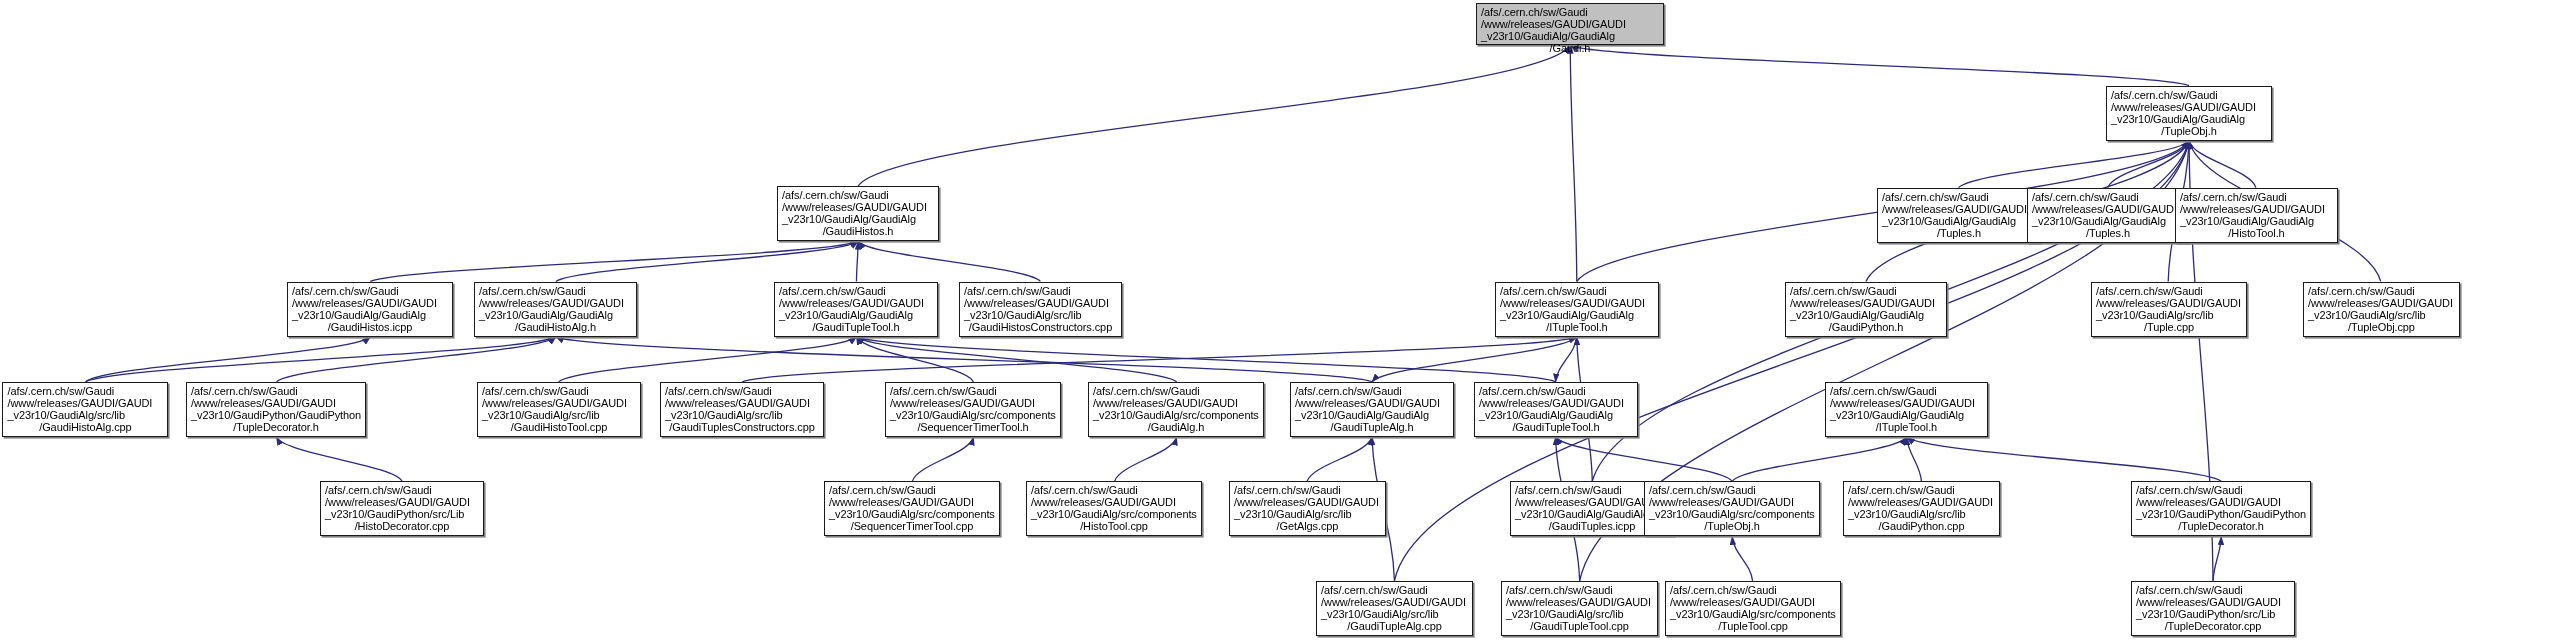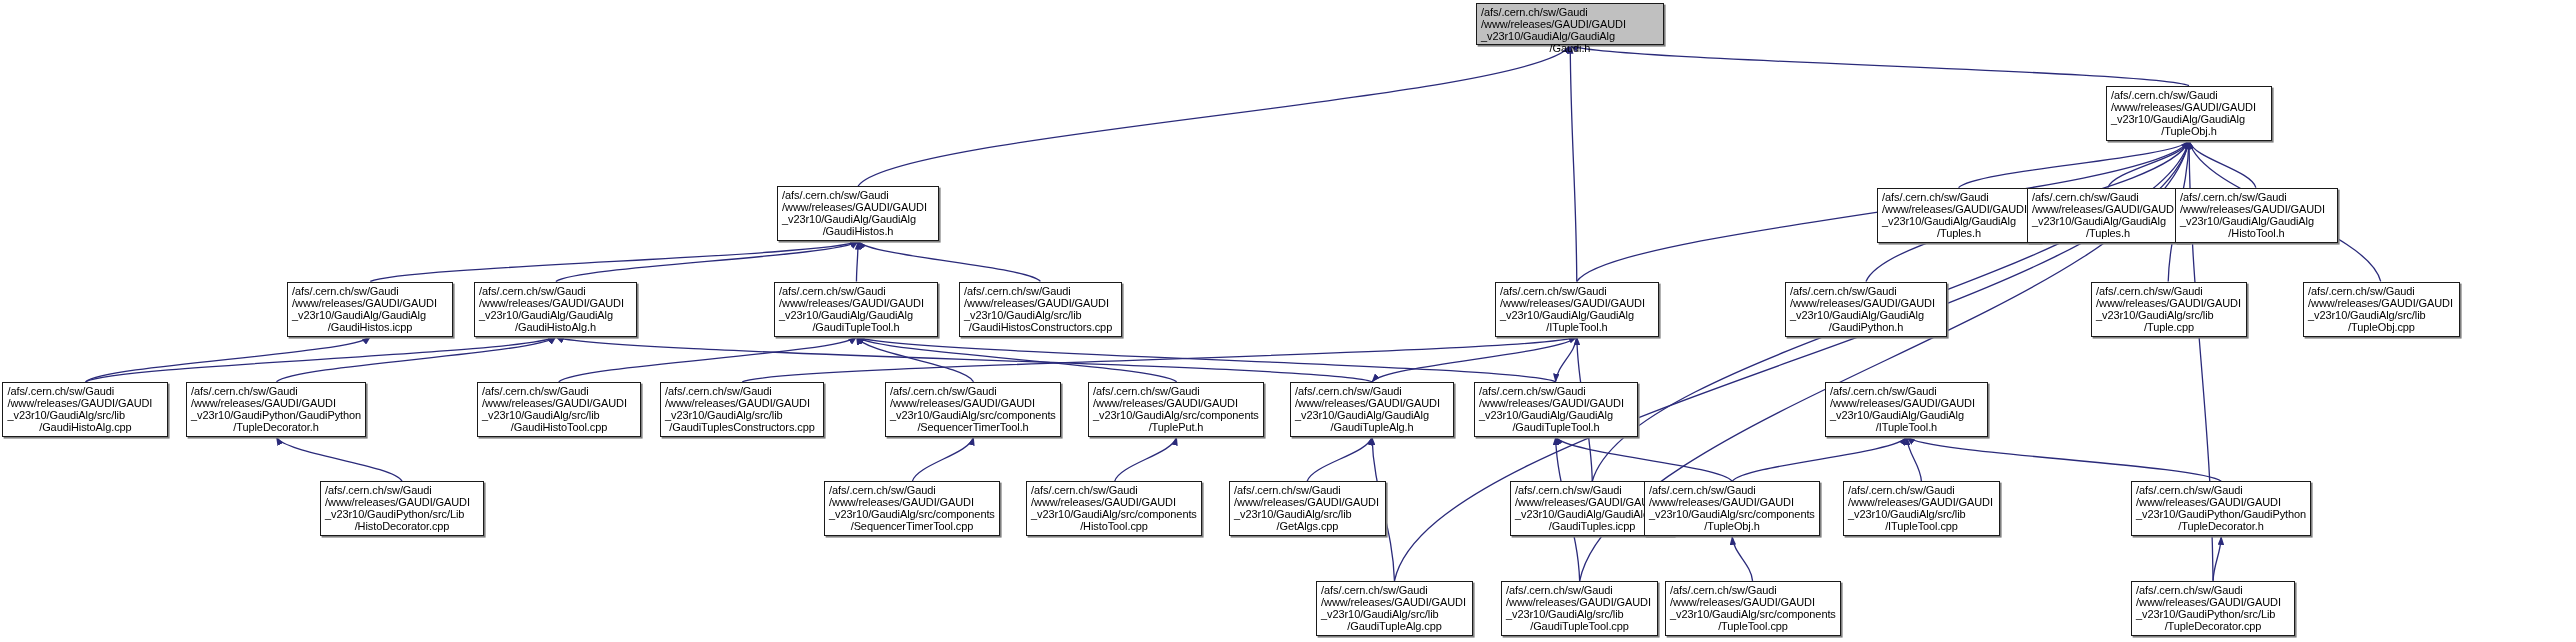--- a/index.html
+++ b/index.html
@@ -180,21 +180,21 @@
       <div class="node" style="left: 885px; top: 382px; width: 176px; height: 55px;">
         <span class="ln l1">/afs/.cern.ch/sw/Gaudi</span>
         <span class="ln l2">/www/releases/GAUDI/GAUDI</span>
         <span class="ln l3">_v23r10/GaudiAlg/src/components</span>
         <span class="ln l4">/SequencerTimerTool.h</span>
       </div>
       <div class="node" style="left: 1088px; top: 382px; width: 176px; height: 55px;">
         <span class="ln l1">/afs/.cern.ch/sw/Gaudi</span>
         <span class="ln l2">/www/releases/GAUDI/GAUDI</span>
         <span class="ln l3">_v23r10/GaudiAlg/src/components</span>
-        <span class="ln l4">/TuplePut.h</span>
+        <span class="ln l4">/GaudiAlg.h</span>
       </div>
       <div class="node" style="left: 1290px; top: 382px; width: 164px; height: 55px;">
         <span class="ln l1">/afs/.cern.ch/sw/Gaudi</span>
         <span class="ln l2">/www/releases/GAUDI/GAUDI</span>
         <span class="ln l3">_v23r10/GaudiAlg/GaudiAlg</span>
         <span class="ln l4">/GaudiTupleAlg.h</span>
       </div>
       <div class="node" style="left: 1474px; top: 382px; width: 164px; height: 55px;">
         <span class="ln l1">/afs/.cern.ch/sw/Gaudi</span>
         <span class="ln l2">/www/releases/GAUDI/GAUDI</span>
@@ -240,21 +240,21 @@
       <div class="node" style="left: 1644px; top: 481px; width: 176px; height: 55px;">
         <span class="ln l1">/afs/.cern.ch/sw/Gaudi</span>
         <span class="ln l2">/www/releases/GAUDI/GAUDI</span>
         <span class="ln l3">_v23r10/GaudiAlg/src/components</span>
         <span class="ln l4">/TupleObj.h</span>
       </div>
       <div class="node" style="left: 1843px; top: 481px; width: 157px; height: 55px;">
         <span class="ln l1">/afs/.cern.ch/sw/Gaudi</span>
         <span class="ln l2">/www/releases/GAUDI/GAUDI</span>
         <span class="ln l3">_v23r10/GaudiAlg/src/lib</span>
-        <span class="ln l4">/ITupleTool.cpp</span>
+        <span class="ln l4">/GaudiPython.cpp</span>
       </div>
       <div class="node" style="left: 2131px; top: 481px; width: 180px; height: 55px;">
         <span class="ln l1">/afs/.cern.ch/sw/Gaudi</span>
         <span class="ln l2">/www/releases/GAUDI/GAUDI</span>
         <span class="ln l3">_v23r10/GaudiPython/GaudiPython</span>
         <span class="ln l4">/TupleDecorator.h</span>
       </div>
       <div class="node" style="left: 1316px; top: 581px; width: 157px; height: 55px;">
         <span class="ln l1">/afs/.cern.ch/sw/Gaudi</span>
         <span class="ln l2">/www/releases/GAUDI/GAUDI</span>

